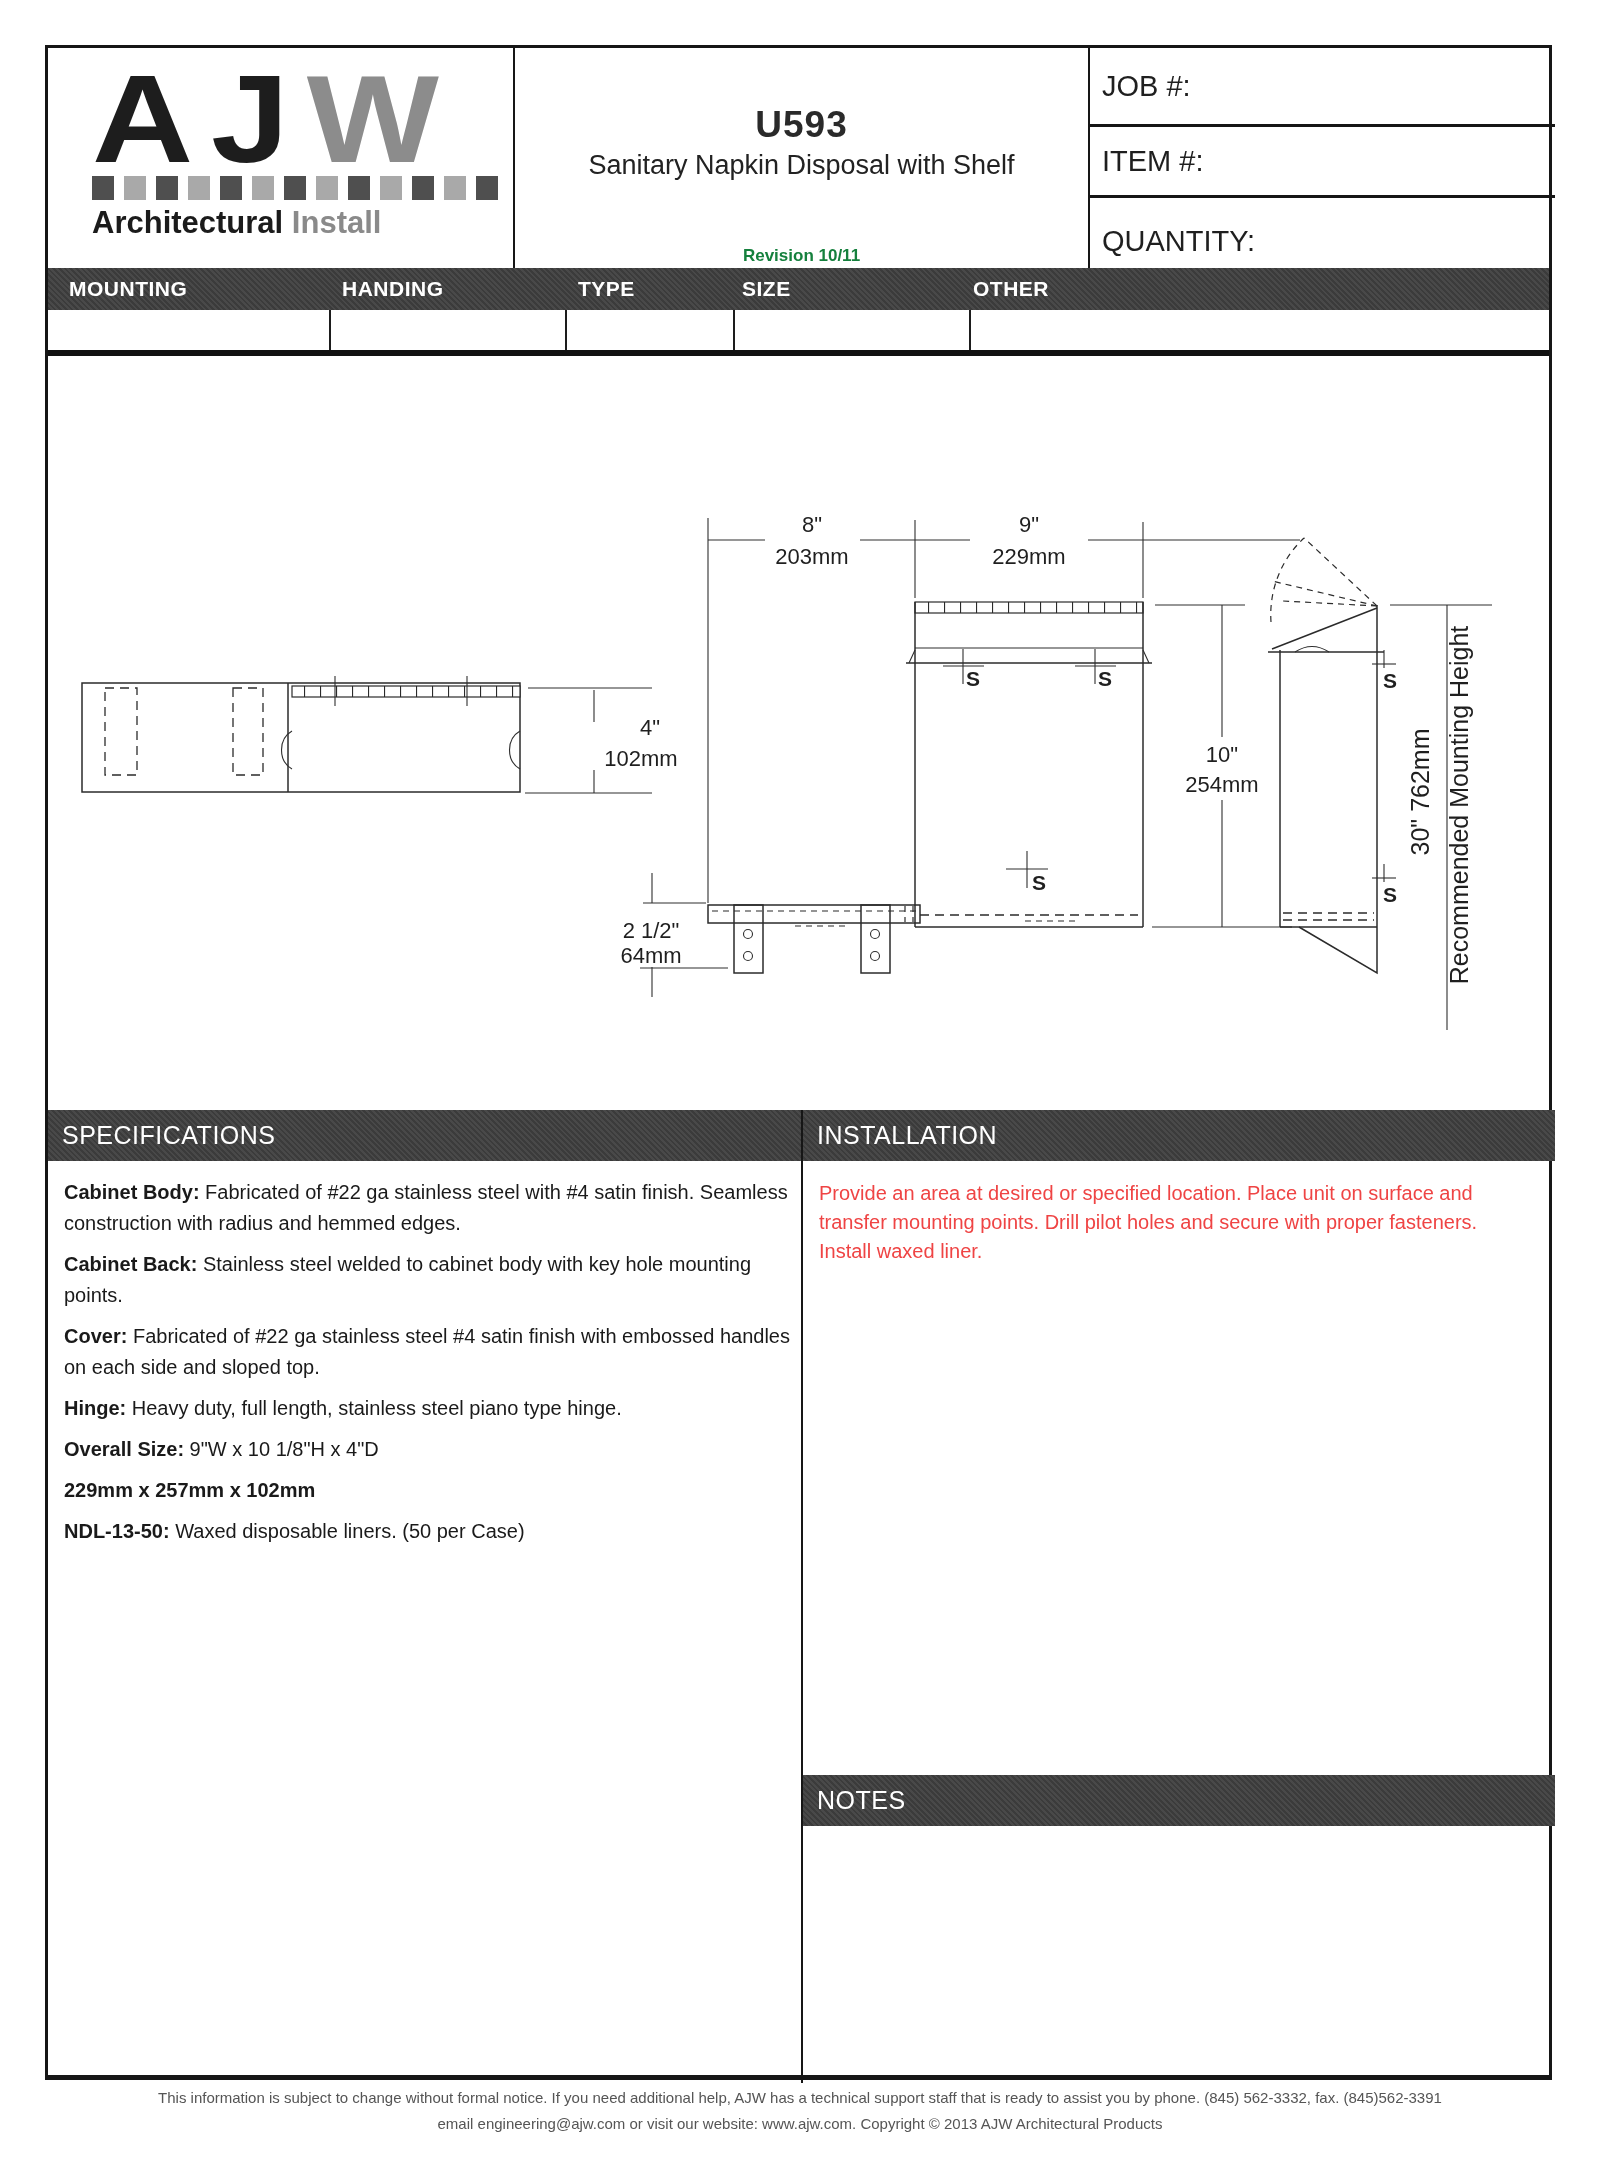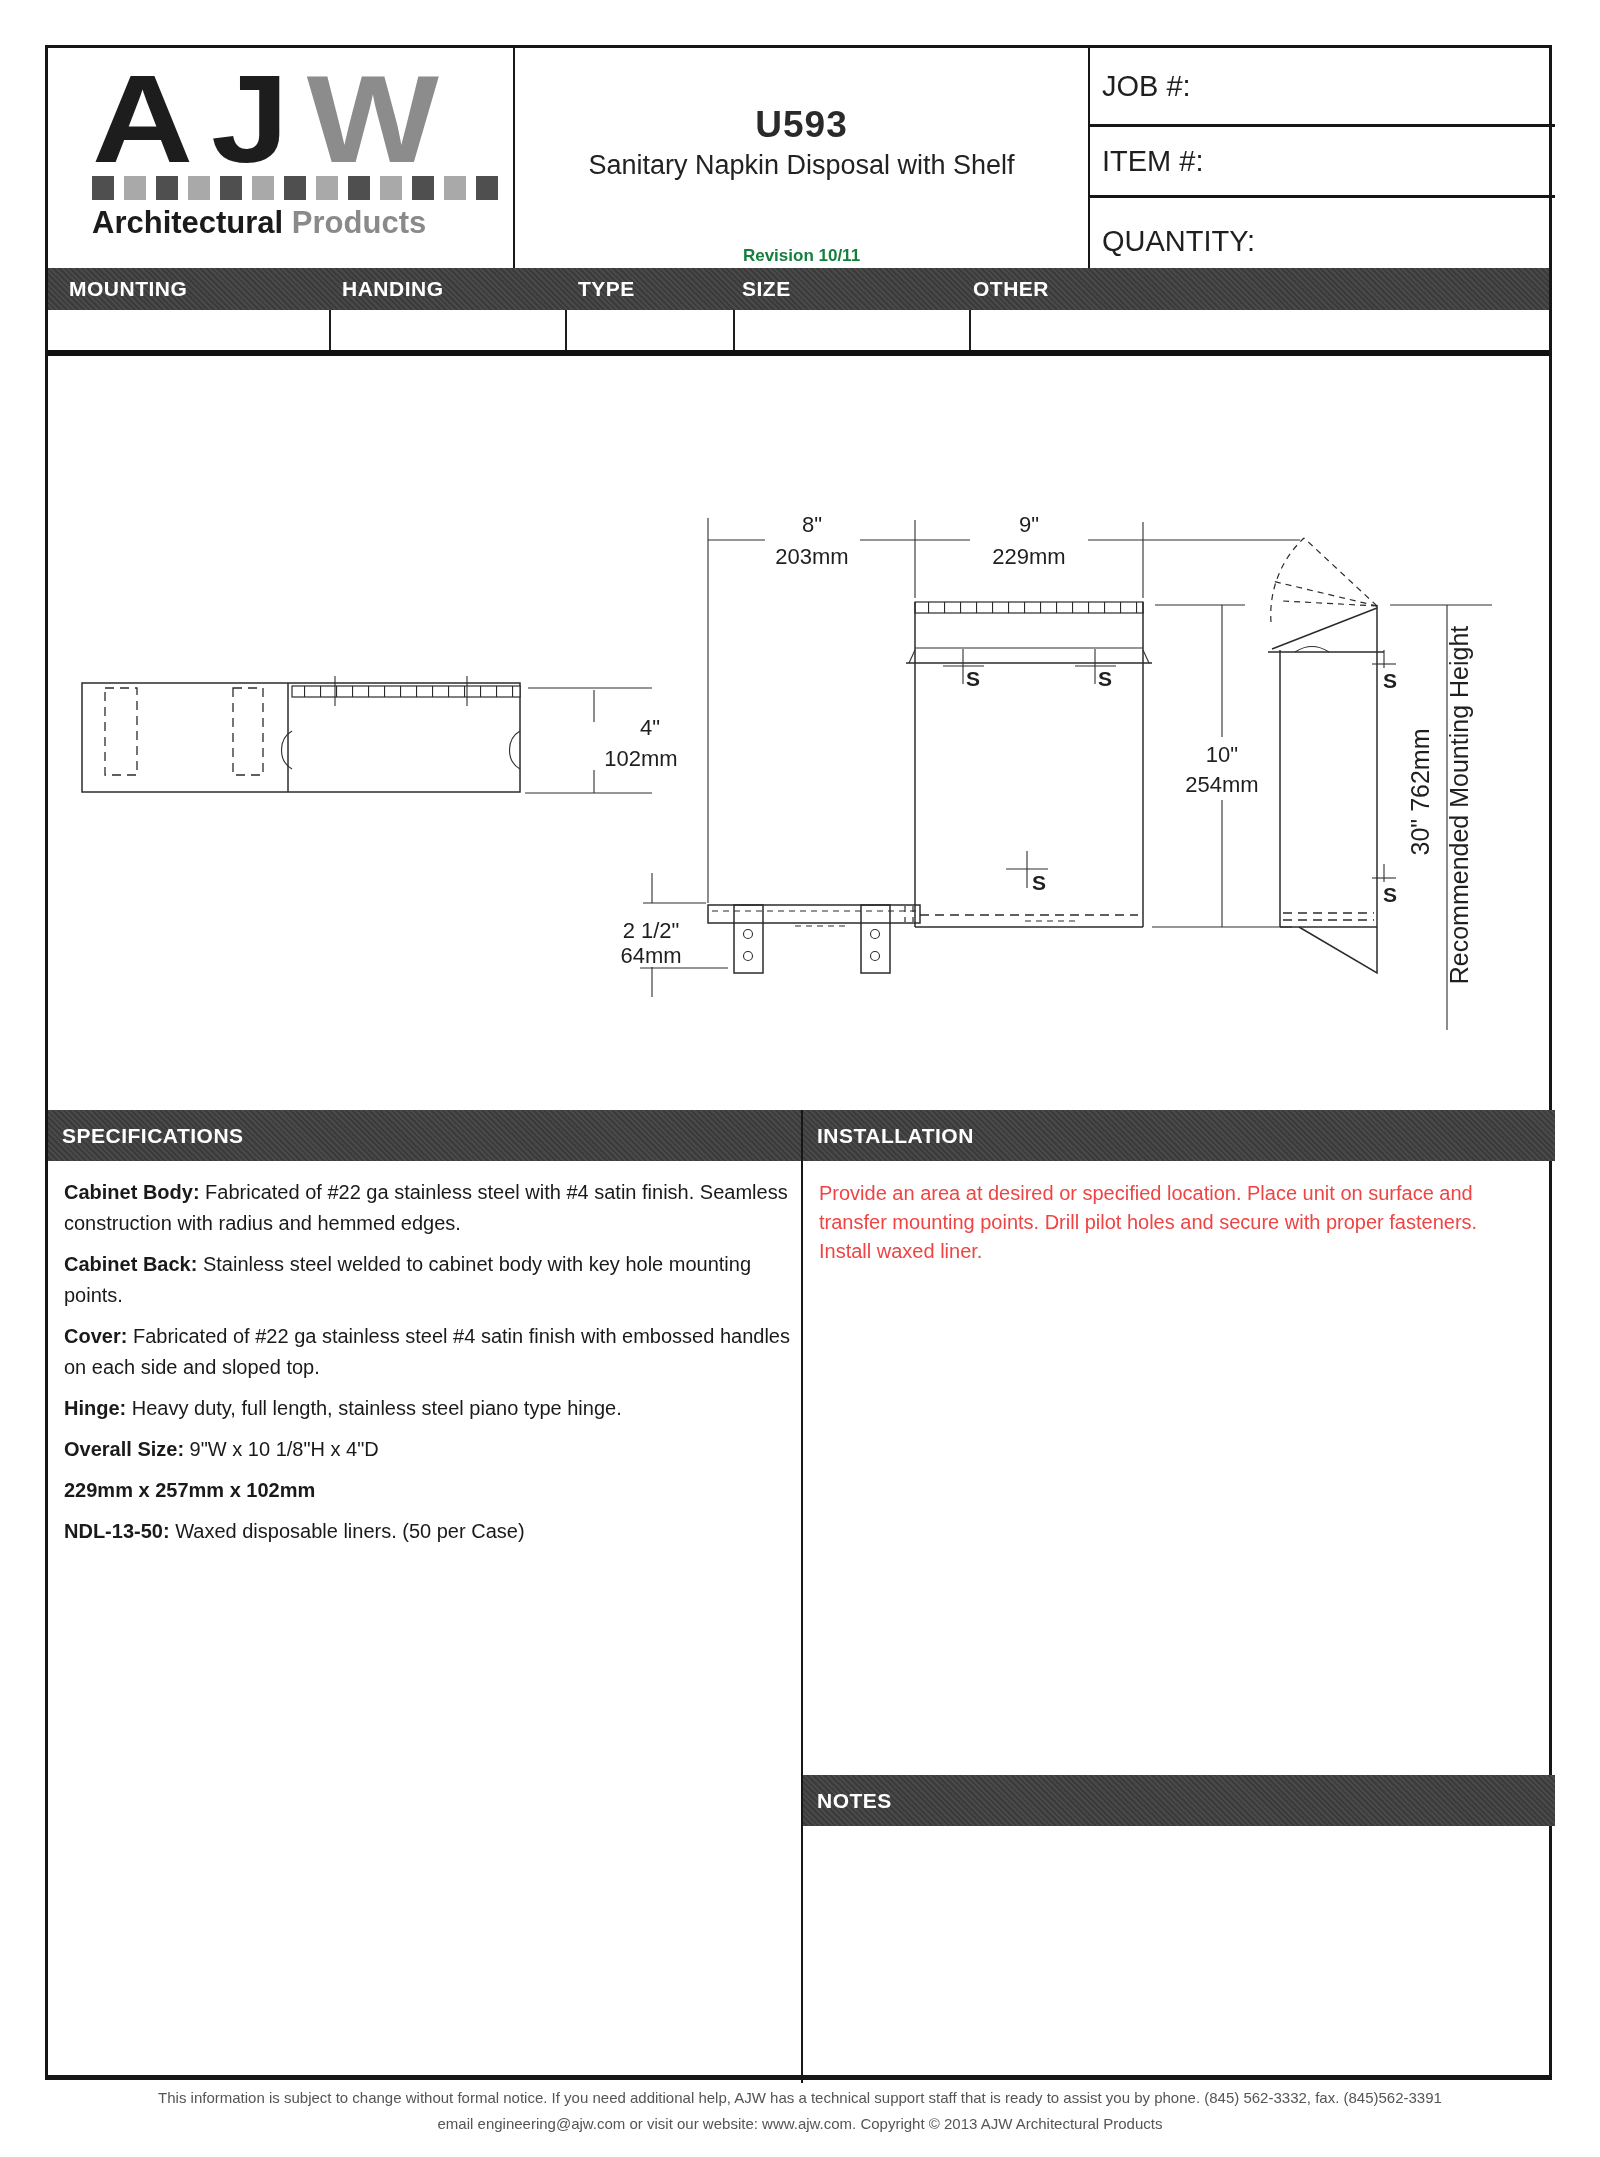--- a/index.html
+++ b/index.html
@@ -36,21 +36,21 @@
   .opt-cell:last-child{border-right:none;}
   
   svg text{font-family:"Liberation Sans", sans-serif;font-size:22px;fill:#1f1f1f;}
   .ln{stroke:#2b2b2b;stroke-width:1.5;fill:none;}
   .lt{stroke:#2e2e2e;stroke-width:1.1;fill:none;}
   .dash{stroke:#2b2b2b;stroke-width:1.3;fill:none;stroke-dasharray:9 6;}
   .dash2{stroke:#2b2b2b;stroke-width:1.2;fill:none;stroke-dasharray:6 5;}
   .smark{font-weight:bold;font-size:21px;}
   .rot{font-size:25px;}
   
-  .sec-bar{position:absolute;height:51px;background:#3e3e3e;color:#fff;font-weight:bold;font-size:21px;
+  .sec-bar{position:absolute;height:51px;background:#3e3e3e;color:#fff;font-weight:normal;font-size:25px;
            letter-spacing:.5px;line-height:51px;padding-left:14px;box-sizing:border-box;
            background-image:repeating-linear-gradient(45deg, rgba(255,255,255,.06) 0 2px, rgba(0,0,0,.05) 2px 4px);}
   .col-divider{position:absolute;left:753px;top:1062px;width:2px;height:973px;background:#161616;}
   .spec-text{position:absolute;left:0;top:1113px;width:753px;padding:16px 6px 0 16px;box-sizing:border-box;
              font-size:20px;line-height:31px;color:#1a1a1a;}
   .spec-text p{margin:0 0 10px 0;}
   .inst-text{position:absolute;left:755px;top:1113px;width:745px;padding:18px 18px 0 16px;box-sizing:border-box;
              font-size:20px;line-height:29px;color:#ef4444;}
   
   .footer{position:absolute;left:0;top:2085px;width:1600px;text-align:center;color:#555;font-size:15px;line-height:26px;}
@@ -72,21 +72,21 @@
           <div class="sq d"></div>
             <div class="sq l"></div>
           <div class="sq d"></div>
             <div class="sq l"></div>
           <div class="sq d"></div>
             <div class="sq l"></div>
           <div class="sq d"></div>
             <div class="sq l"></div>
           <div class="sq d"></div>
         </div>
-        <div class="tagline"><span class="tag-b">Architectural</span> <span class="tag-g">Products</span></div>
+        <div class="tagline"><span class="tag-b">Architectural</span> <span class="tag-g">Install</span></div>
       </div>
 
       <div class="title-cell">
         <div class="model">U593</div>
         <div class="prodname">Sanitary Napkin Disposal with Shelf</div>
         <div class="revision">Revision 10/11</div>
       </div>
 
       <div class="job-cell">
         <div class="job-row">

